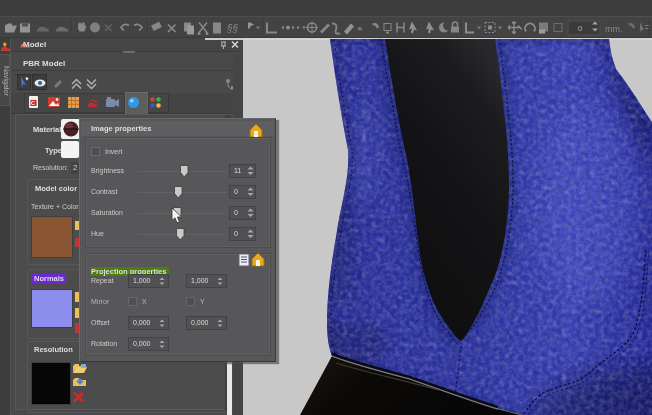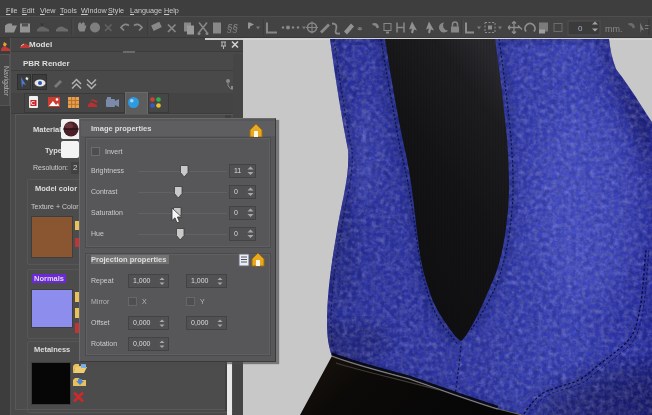--- a/index.html
+++ b/index.html
@@ -37,30 +37,20 @@
   .vbox { position:absolute; height:14px; background:#515154; border:1px solid #434345;
     color:#dcdcdc; font-size:7px; line-height:12px; padding-left:4px; }
   .cb { position:absolute; width:9px; height:9px; background:#4e4e50; border:1px solid #6c6c6e; }
   
   #viewport { left:243px; top:38px; width:409px; height:377px; background:#c8c8c8; }
 </style>
 </head>
 <body>
 <div id="stage">
 
-  <div id="menubar" class="abs">
-    <span style="left:6px"><u>F</u>ile</span>
-    <span style="left:22px"><u>E</u>dit</span>
-    <span style="left:40px"><u>V</u>iew</span>
-    <span style="left:60px"><u>T</u>ools</span>
-    <span style="left:81px"><u>W</u>indow</span>
-    <span style="left:108px"><u>S</u>tyle</span>
-    <span style="left:130px"><u>L</u>anguage</span>
-    <span style="left:164px"><u>H</u>elp</span>
-  </div>
 
   <div id="toolbar" class="abs">
     <svg width="652" height="22" viewBox="0 0 652 22" style="position:absolute;left:0;top:0">
       <g fill="#9b9b9b" stroke="none" opacity="0.8" transform="translate(0,0.5)">
 
         <path d="M5 8 l3 -2 h4 v2 h5 l-3 7 h-9 z" fill="#a8a8a8"></path>
 
         <rect x="20" y="6" width="10" height="9" fill="#a8a8a8"></rect>
           <rect x="22" y="6" width="6" height="3" fill="#555"></rect>
 
@@ -179,29 +169,29 @@
 
   <div class="abs" style="left:205px;top:38px;width:38px;height:2px;background:#cdcdcd;z-index:5"></div>
 
   <div id="panel" class="abs">
 
     <div class="abs" style="left:0;top:0;width:233px;height:14px;background:#454545;border-bottom:1px solid #3c3c3c"></div>
     <svg class="abs" style="left:8px;top:2px" width="12" height="10" viewBox="0 0 12 10">
       <path d="M1 7 q3 -5 6 -3 l4 2 v2 h-10 z" fill="#c03a34"></path>
         <path d="M2 6 l3 -2" stroke="#e8e8e8" stroke-width="0.8"></path>
     </svg>
-    <div class="abs cap" style="left:18px;top:2px;font-size:8px">Model</div>
+    <div class="abs cap" style="left:12px;top:2px;font-size:8px">Model</div>
     <svg class="abs" style="left:209px;top:2px" width="28" height="10" viewBox="0 0 28 10">
       <path d="M1 2 h5 M2 2 v4 M5 2 v4 M1 6 h5 M3.5 6 v3" stroke="#b8b8b8" stroke-width="1" fill="none"></path>
       <path d="M12 1.5 l6 6 m0 -6 l-6 6" stroke="#d2d2d2" stroke-width="1.6"></path>
     </svg>
 
     <div class="abs" style="left:112px;top:13px;width:12px;height:2px;background:#6a6a6a"></div>
 
-    <div class="abs cap" style="left:12px;top:21px;font-size:8px">PBR Render</div>
+    <div class="abs cap" style="left:12px;top:21px;font-size:8px">PBR Model</div>
     <div class="abs" style="left:0;top:32px;width:233px;height:1px;background:#3e3e3e"></div>
 
     <div class="abs" style="left:6px;top:36px;width:14px;height:16px;background:#3c3c3c;border:1px solid #2f2f2f"></div>
     <div class="abs" style="left:21px;top:36px;width:15px;height:16px;background:#3c3c3c;border:1px solid #2f2f2f"></div>
     <svg class="abs" style="left:6px;top:36px" width="84px" height="17" viewBox="0 0 84 17">
       <path d="M4 3 l5 8 -3 -1 -1 4 z" fill="#4a78d8"></path>
         <path d="M9 3 l2.5 1 -1 2.5 -2 -1.5 z" fill="#e8e8e8"></path>
       <ellipse cx="23" cy="9" rx="5.5" ry="3.5" fill="#e8e8e8"></ellipse>
         <circle cx="23" cy="9" r="2" fill="#2a56b0"></circle>
       <path d="M37 12 l6 -6 2 2 -6 6 z" fill="#7a7a7a"></path>
@@ -281,21 +271,21 @@
     <div class="abs" style="left:64px;top:200px;width:5px;height:9px;background:#c03434"></div>
 
     <div class="abs" style="left:16px;top:231px;width:210px;height:70px;border:1px solid #565656;border-radius:2px"></div>
     <div class="abs cap" style="left:21px;top:236px;background:#6d28d9;padding:0 2px">Normals</div>
     <div class="abs" style="left:20px;top:251px;width:42px;height:39px;background:#8d8dee;border:1px solid #3e3e3e"></div>
     <div class="abs" style="left:64px;top:254px;width:5px;height:10px;background:#e8c05c"></div>
     <div class="abs" style="left:64px;top:270px;width:5px;height:10px;background:#e8c05c"></div>
     <div class="abs" style="left:64px;top:285px;width:5px;height:10px;background:#c03434"></div>
 
     <div class="abs" style="left:16px;top:303px;width:210px;height:72px;border:1px solid #565656;border-radius:2px"></div>
-    <div class="abs cap" style="left:21px;top:307px;background:#4c4c4c;padding:0 2px">Metalness</div>
+    <div class="abs cap" style="left:21px;top:307px;background:#4c4c4c;padding:0 2px">Resolution</div>
     <div class="abs" style="left:20px;top:324px;width:40px;height:43px;background:#060606;border:1px solid #3e3e3e"></div>
     <svg class="abs" style="left:61px;top:325px" width="16" height="45" viewBox="0 0 16 45">
       <g>
           <path d="M1 10 v-7 l2 -2 h4 v2 h6 v3 l-10 0 z" fill="#e8c05c"></path>
           <path d="M1 10 l3 -6 h11 l-3 6 z" fill="#f0cc70"></path>
           <rect x="9" y="1" width="5" height="4" fill="#7ab0e8"></rect>
         </g>
       <g transform="translate(0,14)">
           <path d="M1 9 v-6 l2 -2 h4 l1 2 h6 v6 z" fill="#e8c05c"></path>
           <path d="M5 3 l4 0 0 2 2 0 -4 4 -4 -4 2 0 z" fill="#4a86d8" transform="translate(1,-1)"></path>
@@ -444,21 +434,21 @@
     <svg class="thumb" style="left:96px;top:109px">
         <polygon points="0.5,0.5 8,0.5 8,7.5 4.2,12 0.5,7.5" fill="#c9c9c9" stroke="#3a3a3a" stroke-width="0.8"></polygon>
       </svg>
     <div class="vbox" style="left:149px;top:108px;width:27px">0</div>
     <svg class="spin" style="left:166px;top:109px">
         <path d="M1.5 4.5 L4.5 1.5 L7.5 4.5 Z" fill="#a8a8a8"></path>
         <path d="M1.5 7 L4.5 10 L7.5 7 Z" fill="#a8a8a8"></path>
       </svg>
 
     <div class="dgrp" style="left:5px;top:134px;width:186px;height:103px"></div>
-    <div class="abs cap" style="left:11px;top:136px;background:#737373;padding-right:3px">Projection properties</div>
+    <div class="abs cap" style="left:11px;top:148px;background:#4d7c0f;padding-right:3px">Projection properties</div>
     <svg class="abs" style="left:158px;top:134px" width="12" height="14" viewBox="0 0 12 14">
       <rect x="1" y="1" width="10" height="12" fill="#e8eef4" stroke="#667"></rect>
       <path d="M3 4 h6 M3 6.5 h6 M3 9 h6" stroke="#556" stroke-width="1"></path>
     </svg>
     <svg class="abs" style="left:171px;top:133px" width="14" height="15" viewBox="0 0 14 15">
       <path d="M1 7 L7 1 L13 7 V14 H1 Z" fill="#e8a820" stroke="#9a6e10" stroke-width="1"></path>
       <rect x="5" y="8" width="4" height="6" fill="#fdf6e0"></rect>
     </svg>
 
     <div class="abs lbl" style="left:11px;top:158px">Repeat</div>

